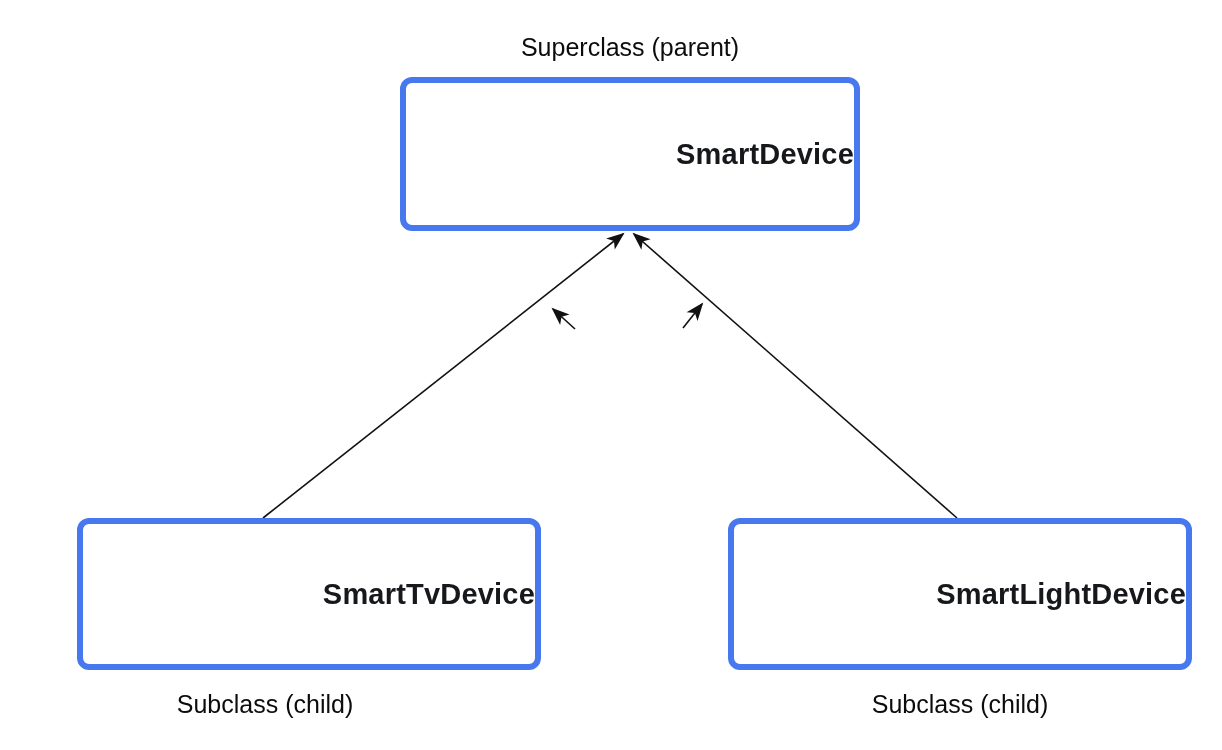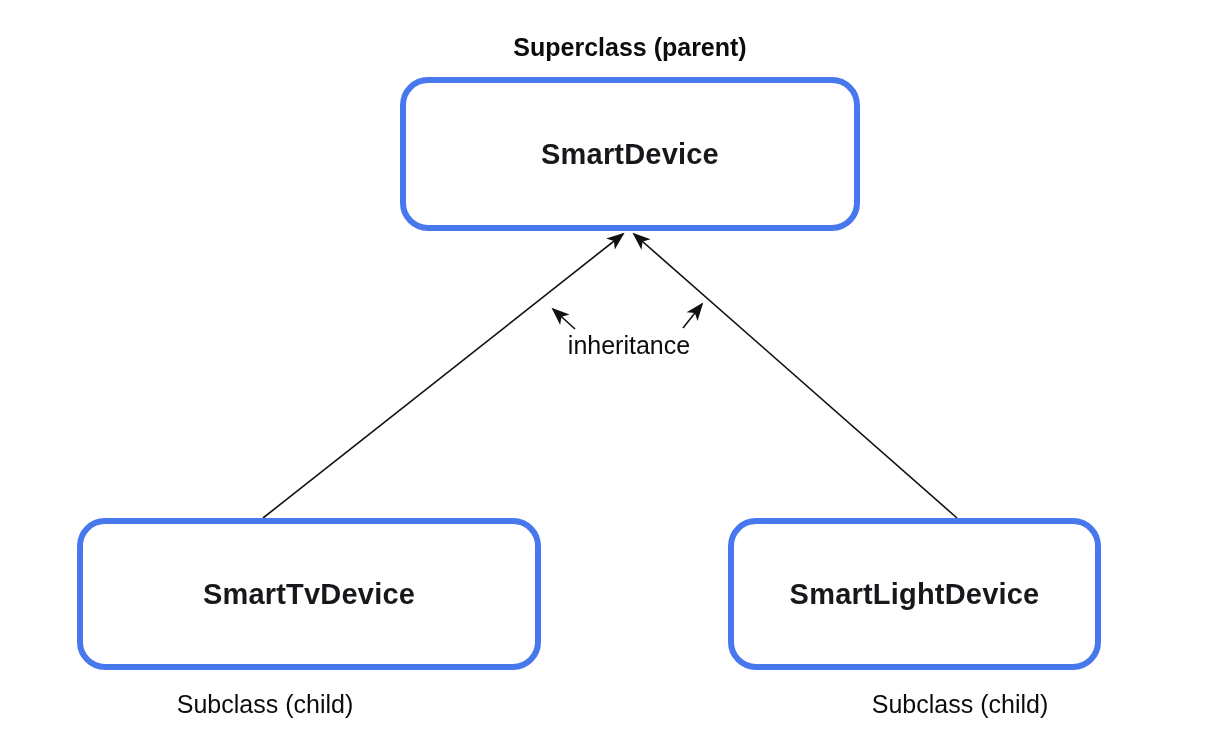--- a/index.html
+++ b/index.html
@@ -19,62 +19,61 @@
     position: absolute;
     left: 0;
     top: 0;
     width: 1222px;
     height: 750px;
   }
   .class-box {
     position: absolute;
     box-sizing: border-box;
     border: 6px solid #4878ee;
-    border-radius: 28px;
+    border-radius: 12px;
     background: #ffffff;
     display: flex;
     align-items: center;
-    justify-content: center;
+    justify-content: flex-end;
   }
   .box-parent {
     left: 400px;
     top: 77px;
     width: 460px;
     height: 154px;
   }
   .box-child-left {
     left: 33px;
     top: 518px;
     width: 464px;
     height: 152px;
     margin-left: 44px;
   }
   .box-child-right {
     left: 728px;
     top: 518px;
-    width: 373px;
+    width: 464px;
     height: 152px;
   }
   .box-title {
     font-size: 29px;
     font-weight: 600;
     color: #17181c;
     letter-spacing: 0.2px;
   }
   .ext-label {
     position: absolute;
     font-size: 25px;
     color: #0c0c0c;
     text-align: center;
   }
   .label-superclass {
     left: 400px;
     top: 33px;
     width: 460px;
-    font-weight: bold;
   }
   .label-inheritance {
     left: 539px;
     top: 331px;
     width: 180px;
   }
   .label-subclass-left {
     left: 33px;
     top: 690px;
     width: 464px;
@@ -105,21 +104,20 @@
 
     <line x1="683" y1="328" x2="702" y2="304" stroke="#111111" stroke-width="1.6" marker-end="url(#arrowhead)"></line>
   </svg>
 
   <div class="ext-label label-superclass">Superclass (parent)</div>
 
   <div class="class-box box-parent">
     <span class="box-title">SmartDevice</span>
   </div>
 
-  <div class="ext-label label-inheritance">inheritance</div>
 
   <div class="class-box box-child-left">
     <span class="box-title">SmartTvDevice</span>
   </div>
 
   <div class="class-box box-child-right">
     <span class="box-title">SmartLightDevice</span>
   </div>
 
   <div class="ext-label label-subclass-left">Subclass (child)</div>

